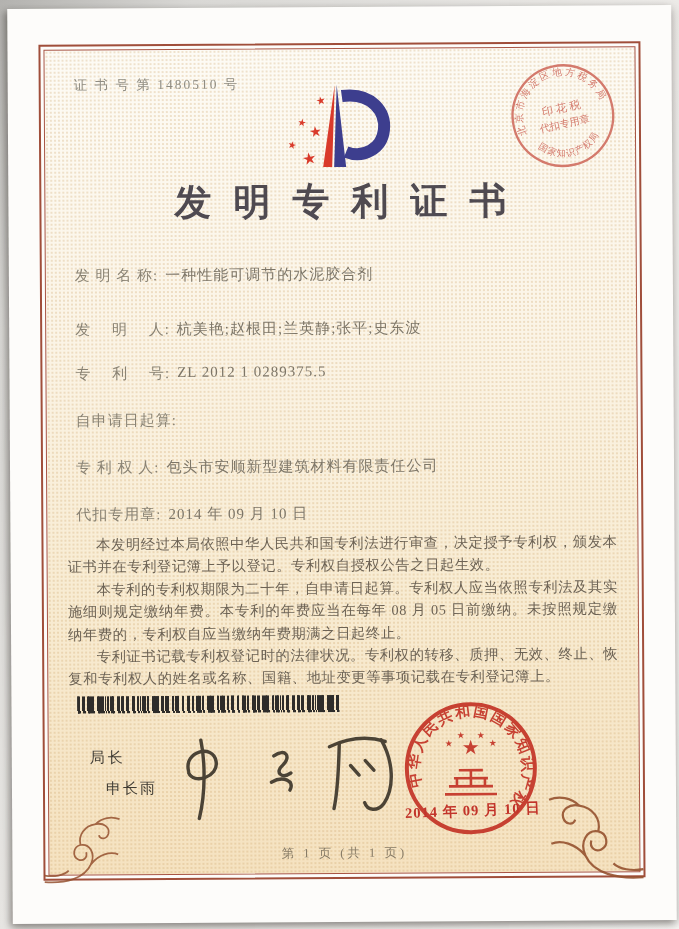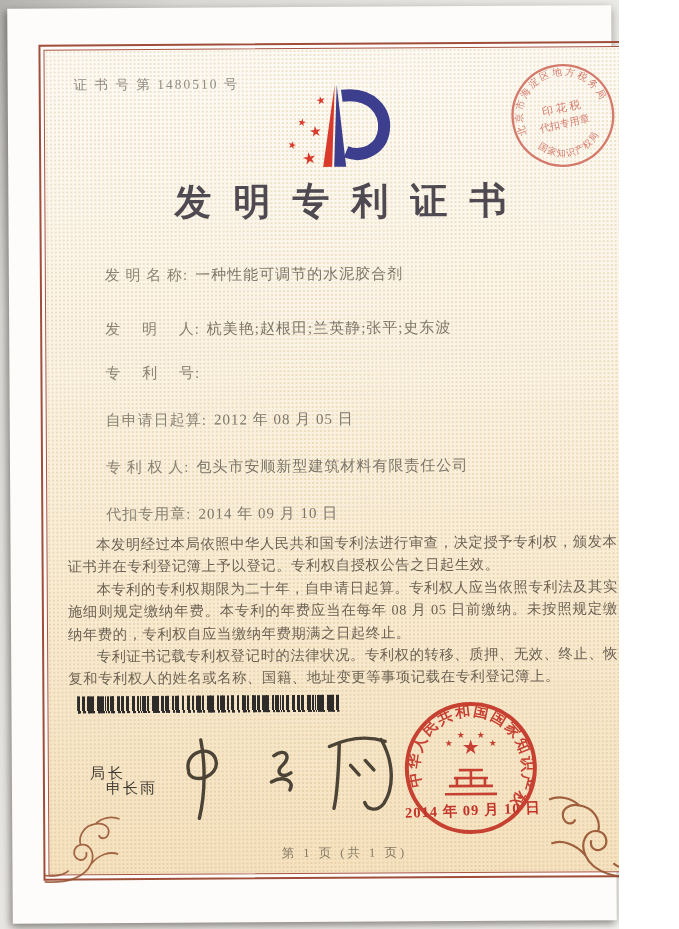--- a/index.html
+++ b/index.html
@@ -1,19 +1,19 @@
 <!DOCTYPE html>
 <html><head>
 <meta charset="utf-8">
 <style>
   * { margin:0; padding:0; box-sizing:border-box; }
   html,body { background:#ffffff; }
   body { font-family:"Liberation Serif","DejaVu Serif",serif; }
 
-  .scene{ position:relative; width:619px; height:929px; overflow:hidden;
+  .scene{ position:relative; width:679px; height:929px; overflow:hidden;
     background:linear-gradient(120deg,#b3b2af 0%,#d9d8d5 16%,#eceae7 55%,#f7f6f4 100%); }
 
   .paper{ position:absolute; left:10px; top:7px; right:5px; bottom:7px;
     background:#fdfcfa; transform:rotate(-0.35deg);
     box-shadow:-3px 3px 7px rgba(40,35,30,.38), 2px 4px 10px rgba(40,35,30,.22); }
 
   .frame{ position:absolute; left:31px; top:36px; width:602px; height:836px;
     border:2px solid #a04e3a; padding:3px; }
   .frame-inner{ position:relative; width:100%; height:100%; border:1px solid #a85544;
     background:
@@ -25,38 +25,38 @@
 
   
   .logo{ position:absolute; left:234px; top:30px; width:126px; height:96px; }
 
   
   .title{ position:absolute; top:128px; left:0; width:100%; text-align:center;
     font-size:37px; font-weight:600; color:#4f4a51; letter-spacing:22px; padding-left:22px; }
 
   
   .field{ position:absolute; left:29px; width:540px; font-size:15px; display:flex; }
-  .field .lbl{ color:#8a8374; white-space:pre; letter-spacing:1px;margin-left:30px; }
+  .field .lbl{ color:#8a8374; white-space:pre; letter-spacing:1px; }
   .field .val{ color:#7d7668; margin-left:7px; letter-spacing:1px; }
 
   
   .body-text{ position:absolute; left:20px; top:483px; width:550px;
     font-size:14.3px; line-height:22.4px; color:#6d6355; text-align:justify; }
   .body-text p{ text-indent:2em; letter-spacing:0.6px; }
 
   
   .barcode{ position:absolute; left:29px; top:646px; width:262px; height:17px;
     background:
       repeating-linear-gradient(90deg,#2e2c2a 0 2px,transparent 2px 5px),
       repeating-linear-gradient(90deg,#2e2c2a 0 1px,transparent 1px 7px),
       repeating-linear-gradient(90deg,#2e2c2a 0 3px,transparent 3px 11px);
     background-color:transparent; }
 
   
-  .signer-title{ position:absolute; left:41px; top:714px; font-size:15px; color:#3f3b33;
+  .signer-title{ position:absolute; left:41px; top:698px; font-size:15px; color:#3f3b33;
     letter-spacing:3px; }
   .signer-name{ position:absolute; left:41px; top:729px; font-size:15px; color:#3f3b33;
     letter-spacing:2px;padding-left:16px; }
   .signature{ position:absolute; left:114px; top:678px; width:244px; height:92px;
     transform:rotate(-3deg); }
 
   
   .tax-seal{ position:absolute; left:460px; top:10px; width:116px; height:116px;
     transform:rotate(-12deg); opacity:.88; }
   .official-seal{ position:absolute; left:352px; top:650px; width:140px; height:140px;
@@ -117,24 +117,24 @@
         <div class="field" style="top:216px">
           <span class="lbl">发 明 名 称:</span>
           <span class="val">一种性能可调节的水泥胶合剂</span>
         </div>
         <div class="field" style="top:270px">
           <span class="lbl">发　 明　 人:</span>
           <span class="val">杭美艳;赵根田;兰英静;张平;史东波</span>
         </div>
         <div class="field" style="top:314px">
           <span class="lbl">专　 利　 号:</span>
+          <span class="val">ZL 2012 1 0289375.5</span>
         </div>
         <div class="field" style="top:361px">
           <span class="lbl">自申请日起算:</span>
-          <span class="val">2012 年 08 月 05 日</span>
         </div>
         <div class="field" style="top:408px">
           <span class="lbl">专 利 权 人:</span>
           <span class="val">包头市安顺新型建筑材料有限责任公司</span>
         </div>
         <div class="field" style="top:455px">
           <span class="lbl">代扣专用章:</span>
           <span class="val">2014 年 09 月 10 日</span>
         </div>
 

